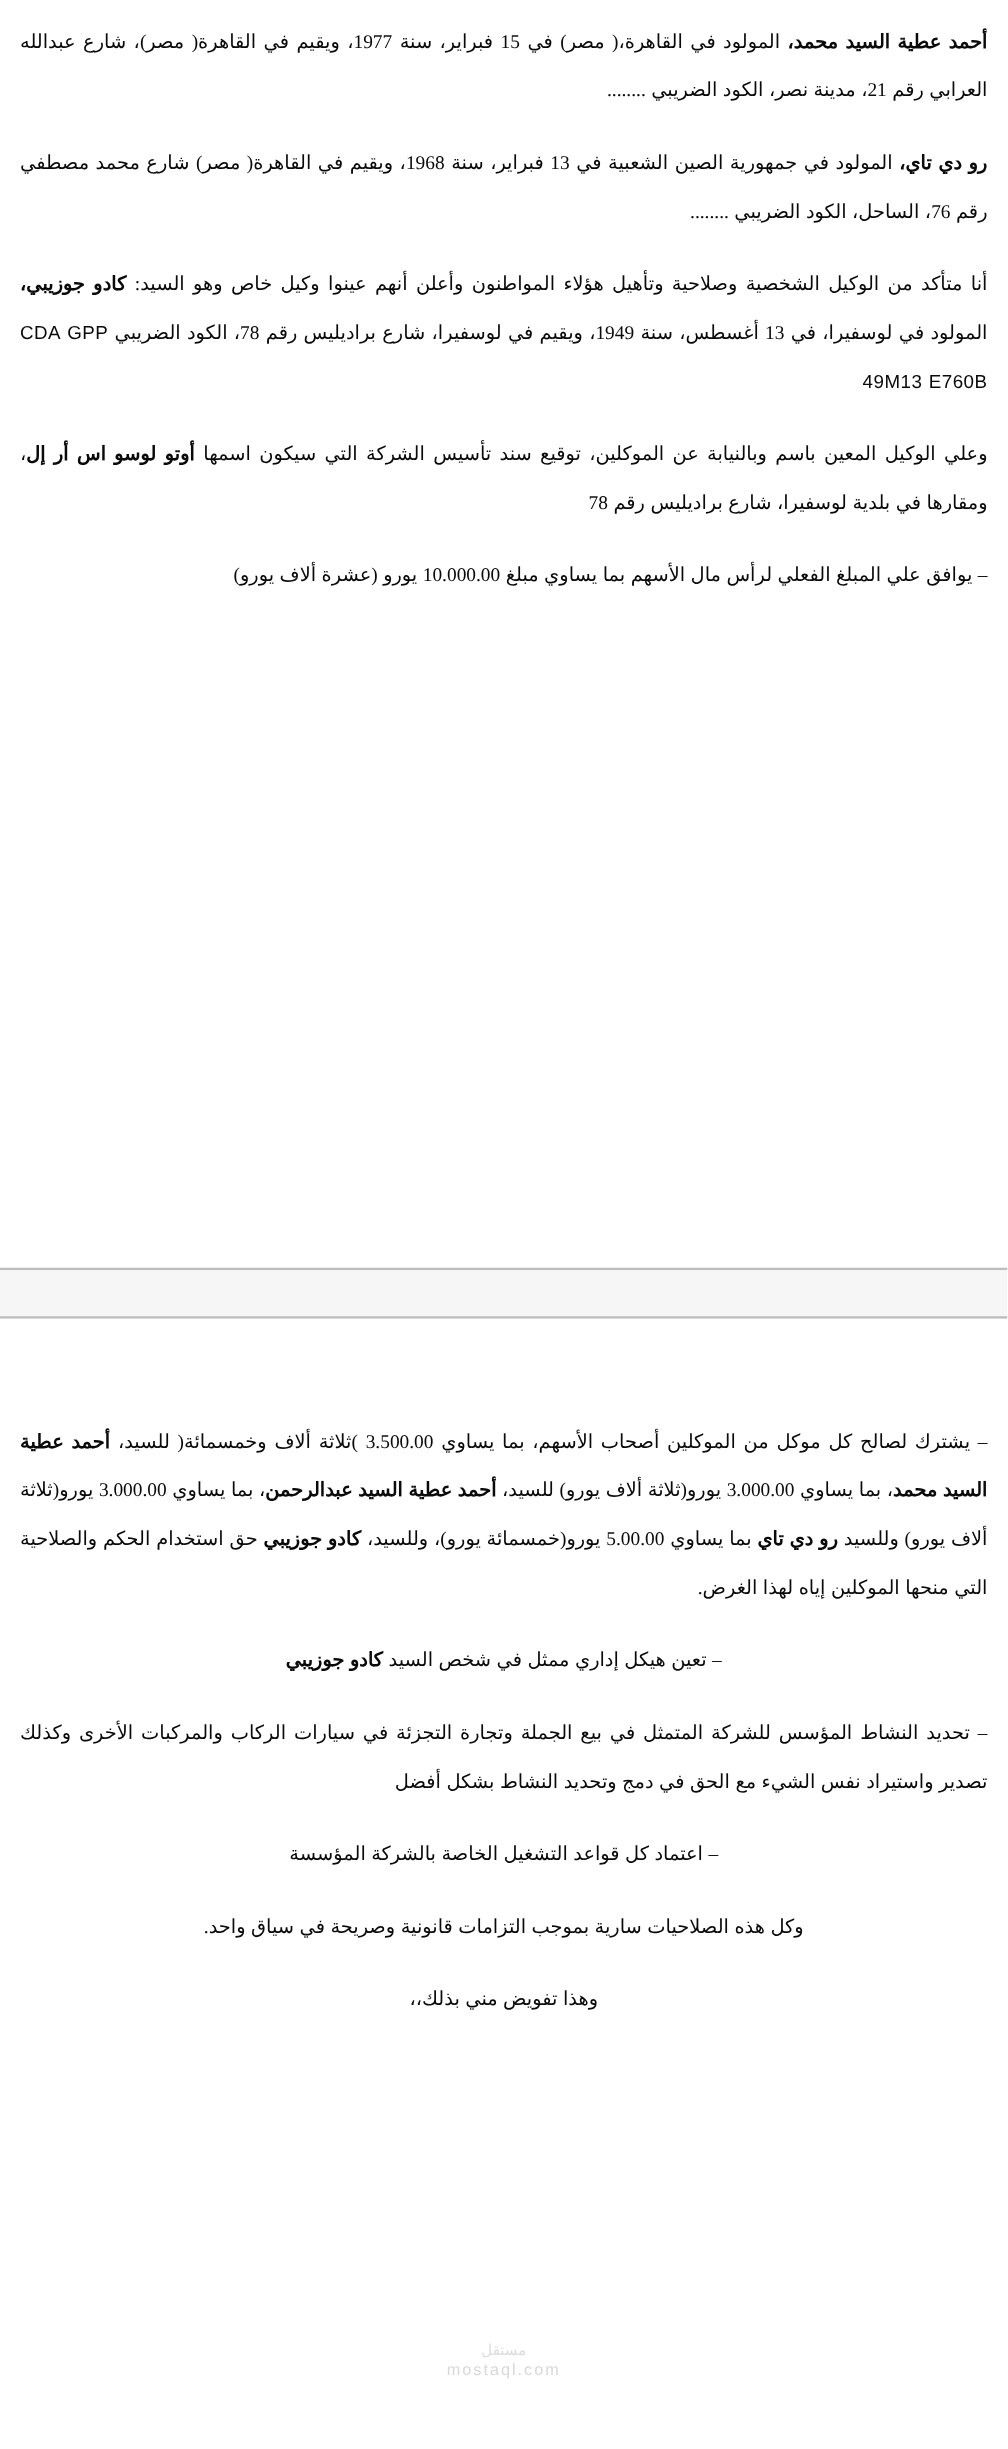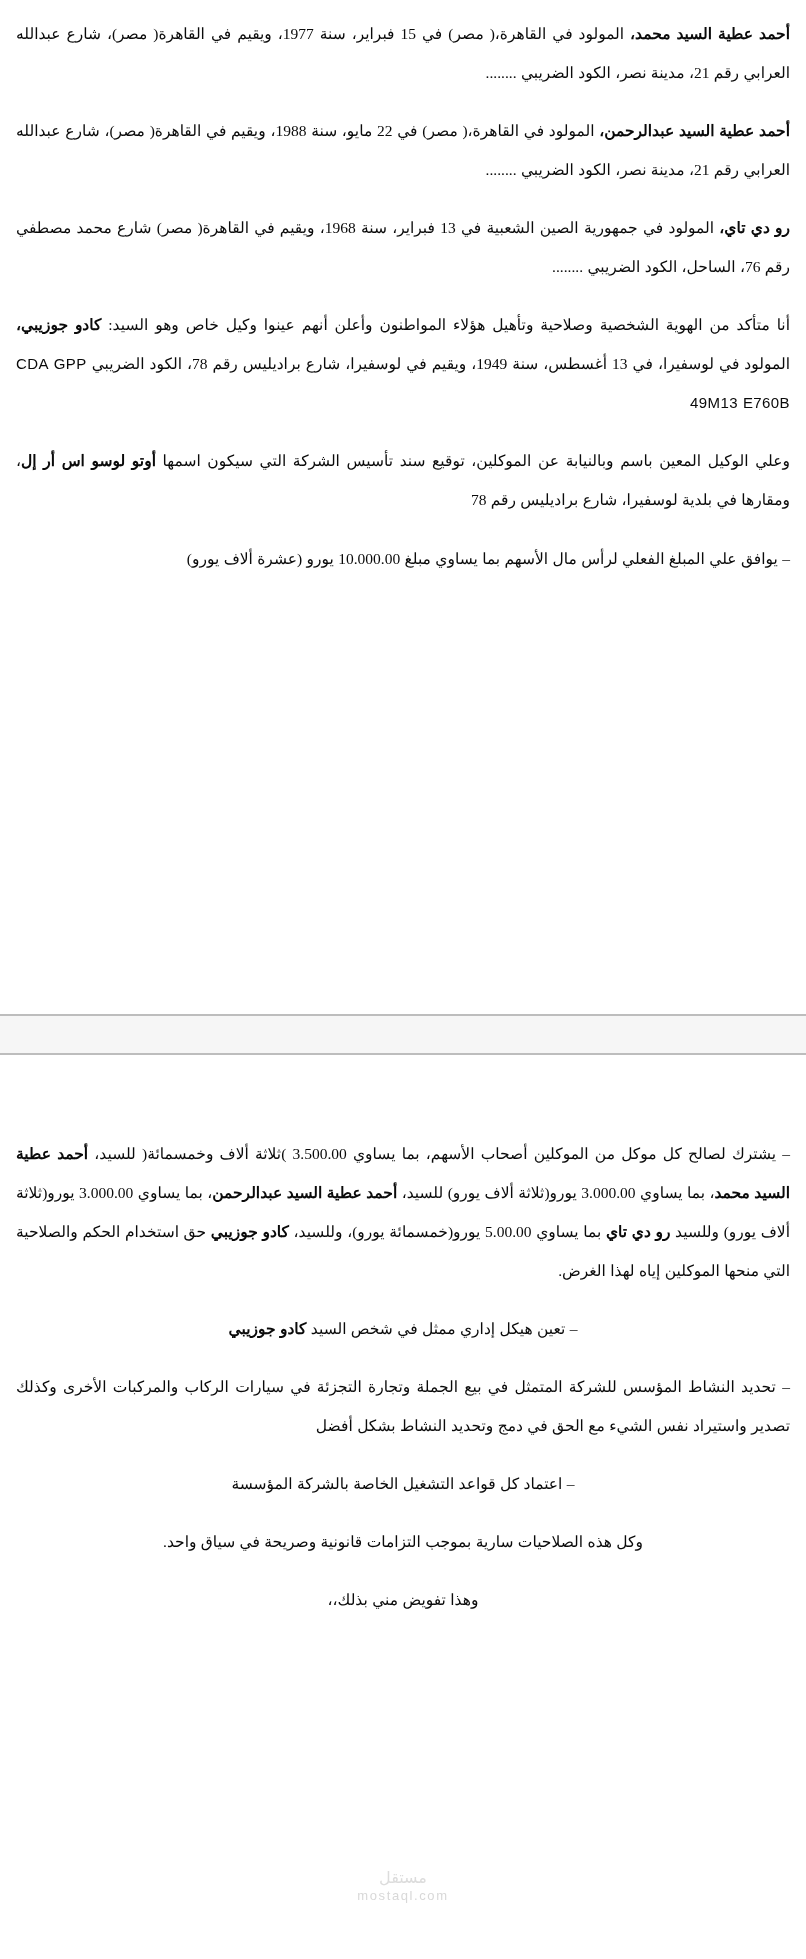--- a/index.html
+++ b/index.html
@@ -95,41 +95,40 @@
     text-align: center;
     font-family: "Liberation Sans", "DejaVu Sans", sans-serif;
     font-size: 13px;
     letter-spacing: 1.6px;
     color: #d8d8d8;
     user-select: none;
     pointer-events: none;
   }
   .watermark .wm-ar {
     display: block;
-    font-size: 16px;
+    font-size: 12px;
     letter-spacing: 0.5px;
     color: #dcdcdc;
     margin-bottom: 1px;
   }
 </style>
 </head>
 <body>
 
 <div class="doc-viewer">
 
   <section class="page page-one">
     <div class="text-block">
 
       <p class="para"><b class="bold">أحمد عطية السيد محمد،</b><span> المولود في القاهرة،( مصر) في 15 فبراير، سنة 1977، ويقيم في القاهرة( مصر)، شارع عبدالله العرابي رقم 21، مدينة نصر، الكود الضريبي ........</span></p>
 
-      <p class="para"><b class="bold">أحمد عطية السيد عبدالرحمن،</b><span> المولود في القاهرة،( مصر)  في 22 مايو، سنة 1988، ويقيم في القاهرة( مصر)، شارع عبدالله العرابي رقم 21، مدينة نصر، الكود الضريبي ........</span></p>
 
       <p class="para"><b class="bold">رو دي تاي،</b><span> المولود في جمهورية الصين الشعبية في 13 فبراير، سنة 1968، ويقيم في القاهرة( مصر) شارع محمد مصطفي رقم 76، الساحل، الكود الضريبي ........</span></p>
 
-      <p class="para"><span>أنا متأكد من الهوية الشخصية وصلاحية وتأهيل هؤلاء المواطنون وأعلن أنهم عينوا وكيل خاص وهو السيد: </span><b class="bold">كادو جوزيبي،</b><span> المولود في لوسفيرا، في 13 أغسطس، سنة 1949، ويقيم في لوسفيرا، شارع براديليس رقم 78، الكود الضريبي </span><span class="latin">CDA GPP 49M13 E760B</span></p>
+      <p class="para"><span>أنا متأكد من الوكيل الشخصية وصلاحية وتأهيل هؤلاء المواطنون وأعلن أنهم عينوا وكيل خاص وهو السيد: </span><b class="bold">كادو جوزيبي،</b><span> المولود في لوسفيرا، في 13 أغسطس، سنة 1949، ويقيم في لوسفيرا، شارع براديليس رقم 78، الكود الضريبي </span><span class="latin">CDA GPP 49M13 E760B</span></p>
 
       <p class="para"><span>وعلي الوكيل المعين باسم وبالنيابة عن الموكلين، توقيع سند تأسيس الشركة التي سيكون اسمها </span><b class="bold">أوتو لوسو اس أر إل</b><span>، ومقارها في بلدية لوسفيرا، شارع براديليس رقم 78</span></p>
 
 
       <p class="para">– يوافق علي المبلغ الفعلي لرأس مال الأسهم بما يساوي مبلغ 10.000.00 يورو (عشرة ألاف يورو)</p>
 
     </div>
   </section>
 
   <div class="page-gap"></div>

